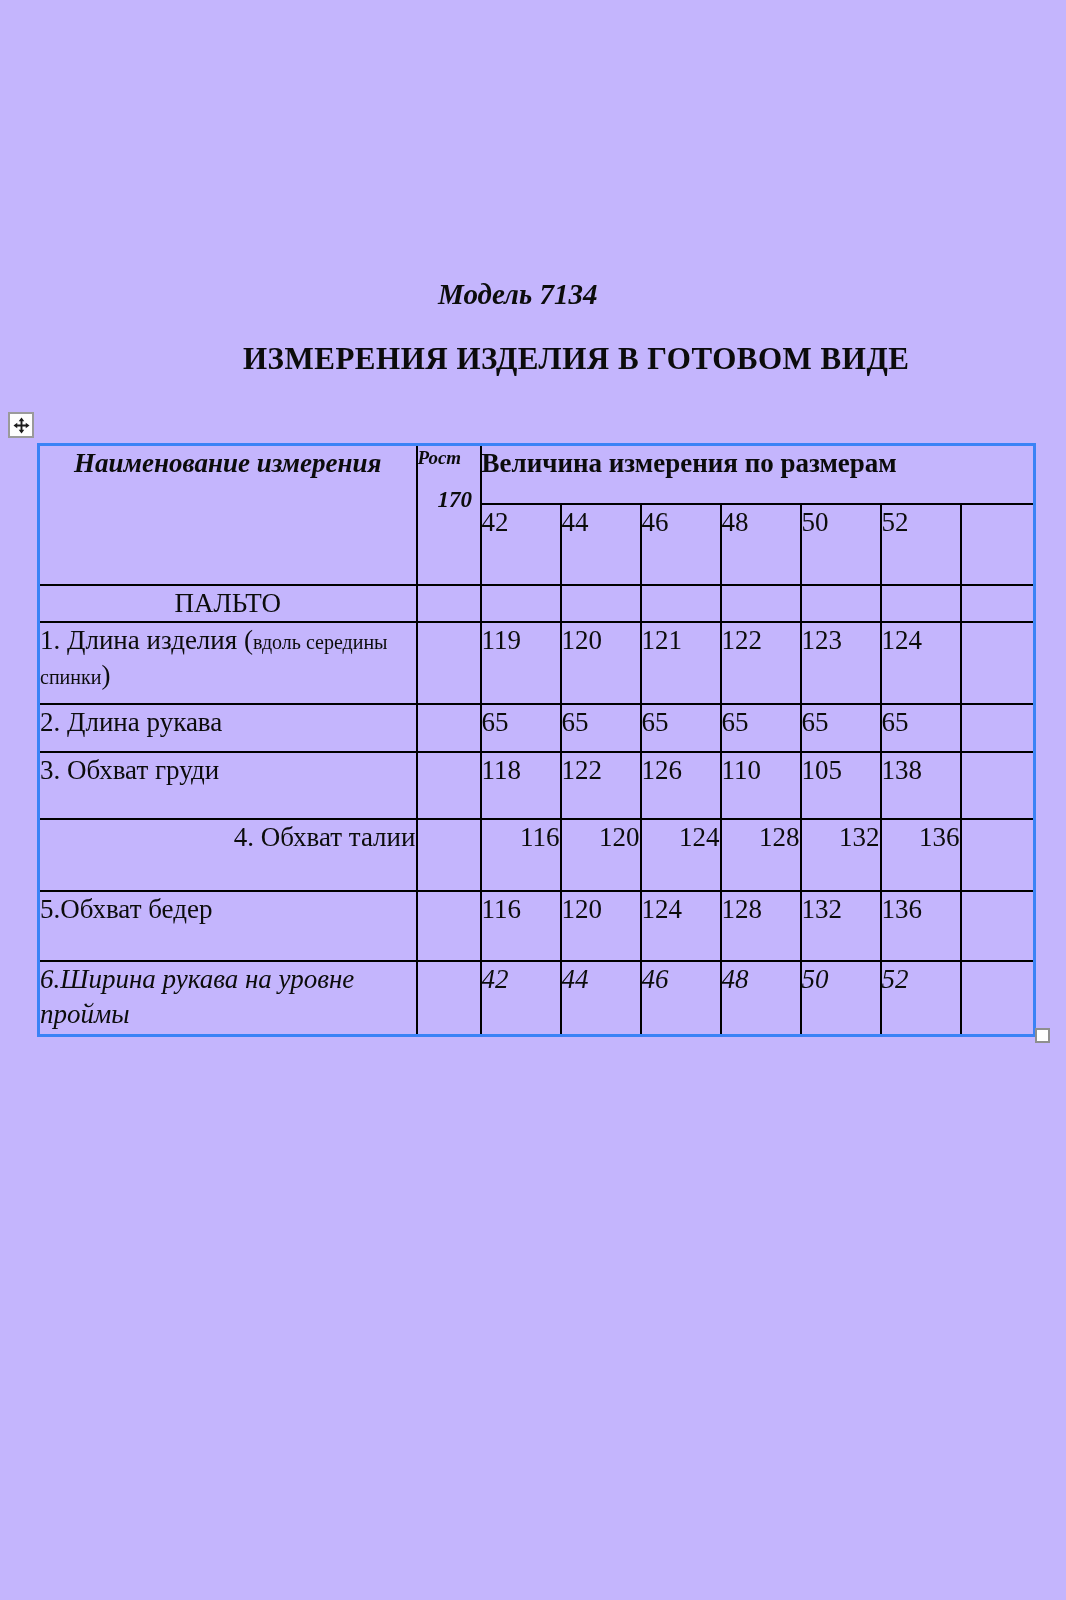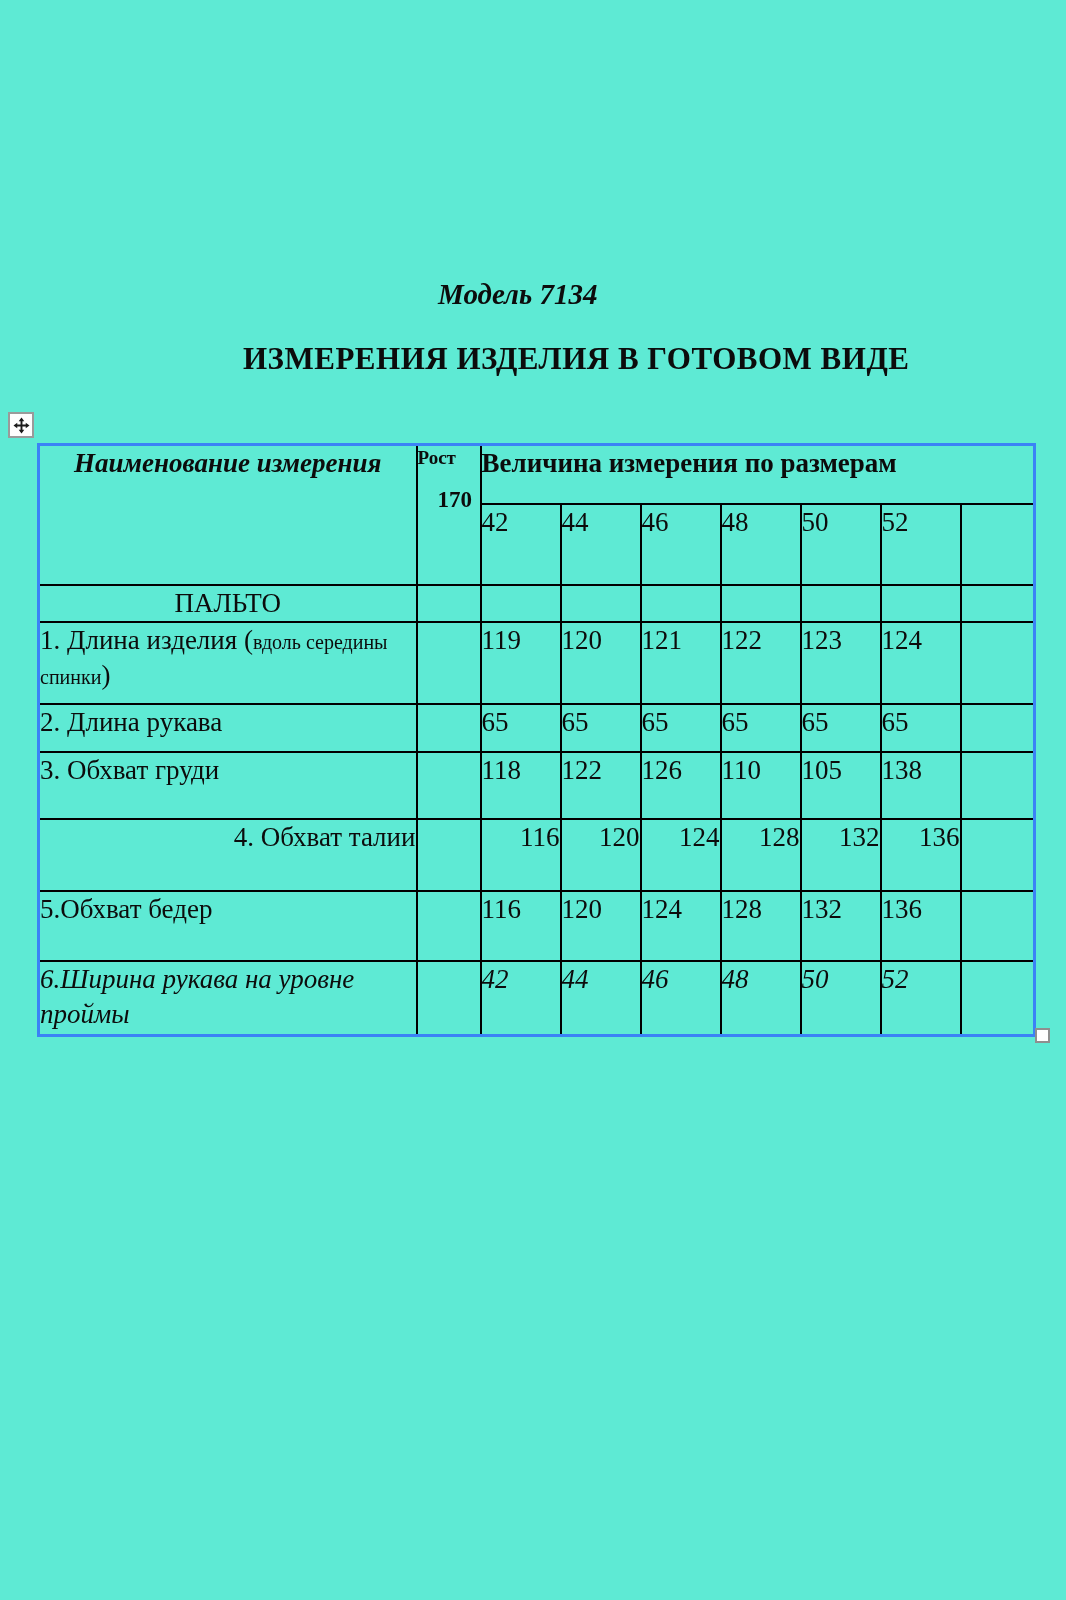--- a/index.html
+++ b/index.html
@@ -1,20 +1,20 @@
 <!DOCTYPE html>
 <html><head>
 <meta charset="utf-8">
 <style>
   html, body { margin: 0; padding: 0; background: #ffffff; }
   .page {
     position: relative;
     width: 1066px;
     height: 1600px;
-    background: #5eead4;
+    background: #c4b5fd;
     font-family: "Liberation Serif", "DejaVu Serif", serif;
     color: #0c0c0c;
     overflow: hidden;
   }
 
   .model-title {
     position: absolute;
     left: 438px;
     top: 278px;
     font-size: 29px;
@@ -81,20 +81,21 @@
   
   td.h-name {
     text-align: center;
     font-weight: bold;
     font-style: italic;
     font-size: 24px;
     padding: 24px 6px 0 88px;
   }
   td.h-rost {
     font-weight: bold;
+    font-style: italic;
     padding: 12px 2px 0 8px;
   }
   .rost-label { font-size: 19px; }
   .rost-value { font-size: 23px; margin-top: 14px; padding-left: 20px; }
   td.h-velich {
     font-weight: bold;
     font-size: 24px;
     padding: 17px 4px 0 30px;
     vertical-align: top;
   }

